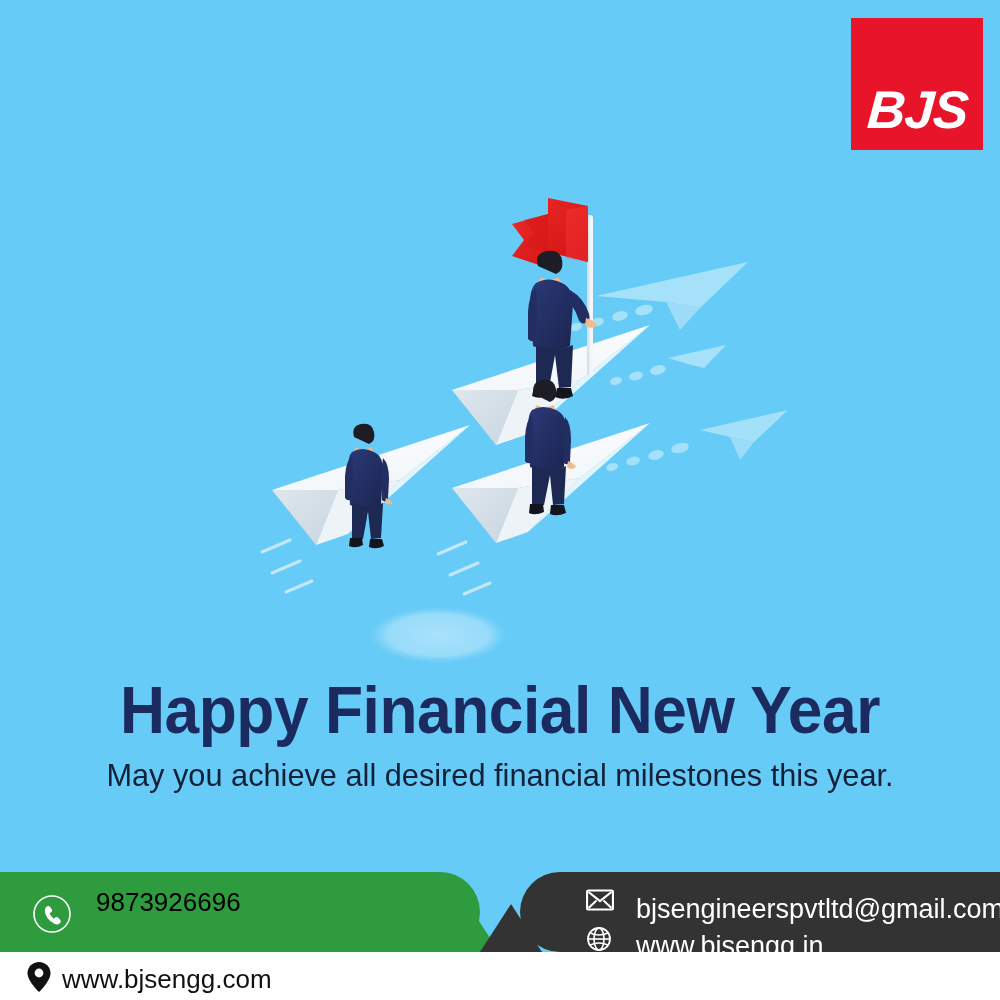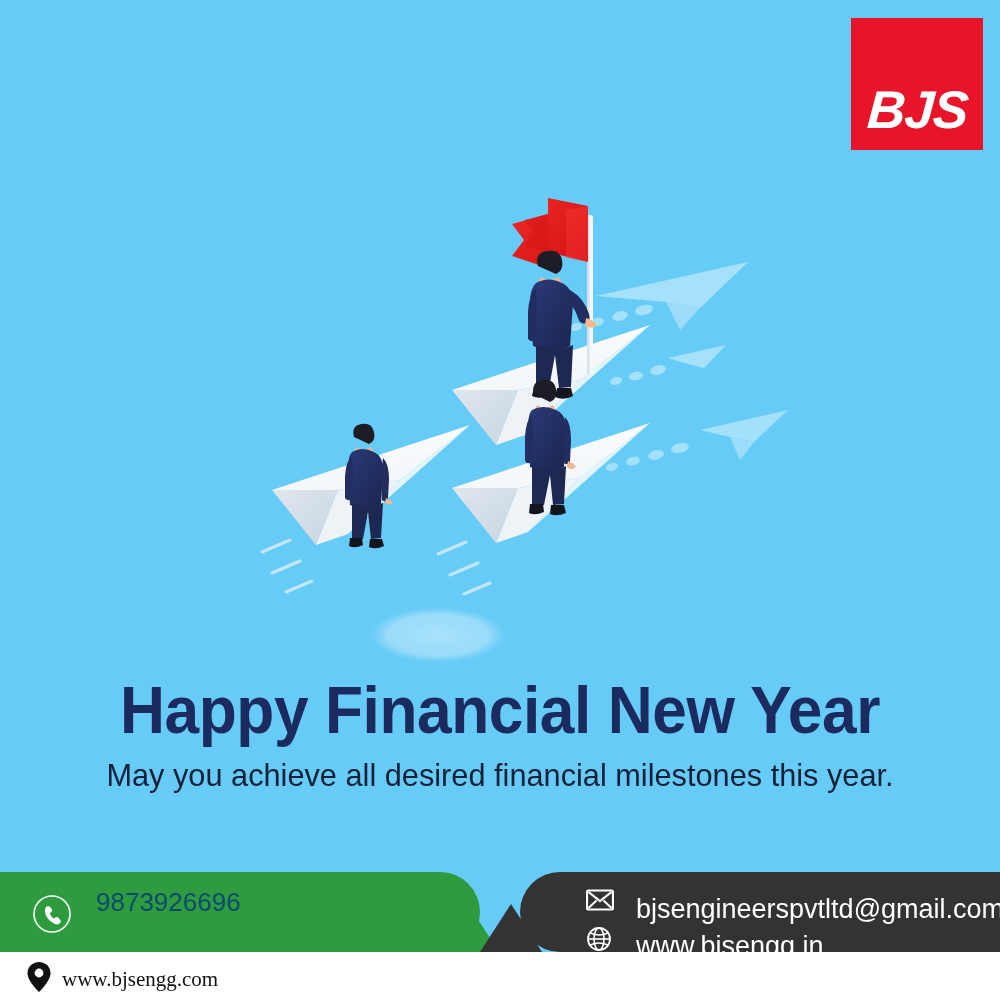--- a/index.html
+++ b/index.html
@@ -145,21 +145,21 @@
     position: absolute;
     left: 32px;
     top: 34px;
     width: 40px;
     height: 40px;
   }
   .phones {
     position: absolute;
     left: 96px;
     top: 24px;
-    color: #0c4a6e;
+    color: #000000;
     font-size: 26px;
     line-height: 36px;
     font-family: "Liberation Sans", sans-serif;
   }
 
   .mail-icon-pos { position: absolute; left: 586px; top: 29px; }
   .globe-icon-pos { position: absolute; left: 586px; top: 66px; }
   .dark-lines {
     position: absolute;
     left: 636px;
@@ -170,23 +170,23 @@
     font-family: "Liberation Sans", sans-serif;
     margin-top: 9px;
   }
 
   .pin-pos { position: absolute; left: 26px; top: 101px; }
   .bottom-web {
     position: absolute;
     left: 62px;
     top: 104px;
     color: #111111;
-    font-size: 21px;
+    font-size: 26px;
     line-height: 30px;
-    font-family: Liberation Serif, serif;
+    font-family: Liberation Sans, sans-serif;
   }
 </style>
 </head>
 <body>
 
 <div class="poster">
 
   <div class="sky"></div>
 
   <svg class="illus" viewBox="0 0 1000 700">

